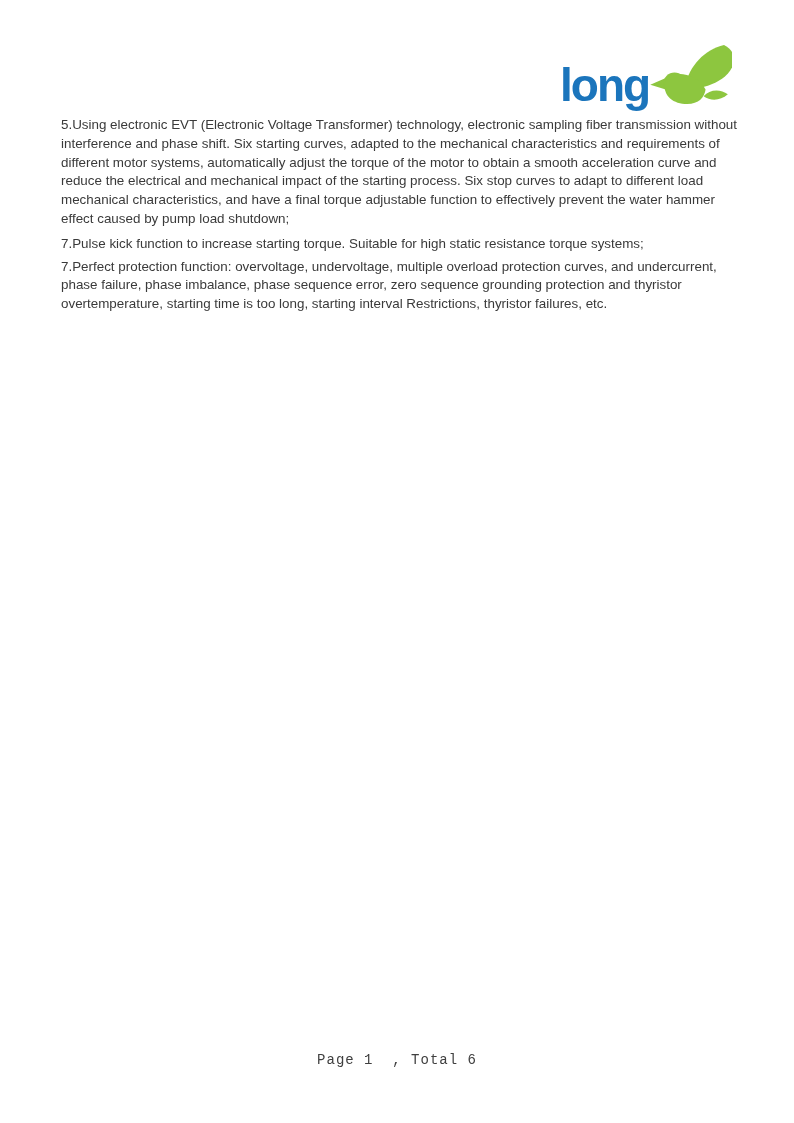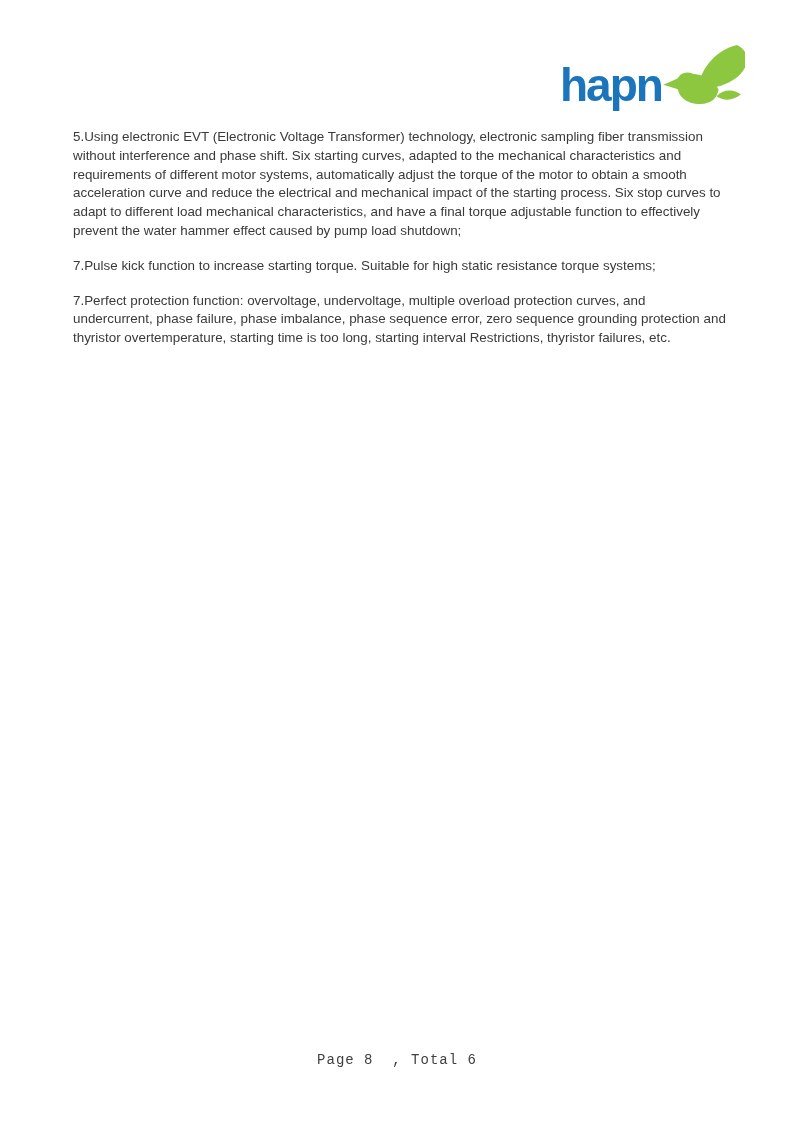--- a/index.html
+++ b/index.html
@@ -46,21 +46,21 @@
     position: absolute;
     left: 57px;
     top: 112px;
     width: 686px;
     color: var(--text-color, #3a3a3a);
     font-size: 13.4px;
     line-height: 18.8px;
     text-align: left;
   }
   .content p {
-    margin: 16px;
+    margin: 4px;
   }
   .content p.para-5 {
     margin-bottom: 6px;
   }
 
   
   .footer {
     position: absolute;
     top: 1052px;
     left: 0;
@@ -72,36 +72,36 @@
     color: var(--footer-color, #3f3f3f);
     white-space: pre;
   }
 </style>
 </head>
 <body>
 
 <div class="page">
 
   <div class="logo">
-    <span class="logo-text">hapn</span>
+    <span class="logo-text">long</span>
     <svg class="logo-bird" viewBox="0 0 84 66" xmlns="http://www.w3.org/2000/svg" aria-hidden="true">
 
       <path d="M36,46 C40,24 56,8 76,3 C92,11 88,28 74,38 C62,46 44,51 36,46 Z" style="fill:var(--brand-green,#8dc63f)"></path>
 
       <polygon points="0,44 16,37 16,49" style="fill:var(--brand-green,#8dc63f)"></polygon>
 
       <circle cx="25" cy="43" r="11.5" style="fill:var(--brand-green,#8dc63f)"></circle>
 
       <path d="M15,42 C13,56 24,64 38,64 C50,64 56,57 57,49 C52,39 40,33 30,33 C22,33 16,36 15,42 Z" style="fill:var(--brand-green,#8dc63f)"></path>
 
       <path d="M55,56 C62,61 72,61 80,54 C72,48 61,49 55,56 Z" style="fill:var(--brand-green,#8dc63f)"></path>
     </svg>
   </div>
 
   <div class="content">
     <p class="para-5">5.Using electronic EVT (Electronic Voltage Transformer) technology, electronic sampling fiber transmission without interference and phase shift. Six starting curves, adapted to the mechanical characteristics and requirements of different motor systems, automatically adjust the torque of the motor to obtain a smooth acceleration curve and reduce the electrical and mechanical impact of the starting process. Six stop curves to adapt to different load mechanical characteristics, and have a final torque adjustable function to effectively prevent the water hammer effect caused by pump load shutdown;</p>
     <p class="para-6">7.Pulse kick function to increase starting torque. Suitable for high static resistance torque systems;</p>
     <p class="para-7">7.Perfect protection function: overvoltage, undervoltage, multiple overload protection curves, and undercurrent, phase failure, phase imbalance, phase sequence error, zero sequence grounding protection and thyristor overtemperature, starting time is too long, starting interval Restrictions, thyristor failures, etc.</p>
   </div>
 
-  <div class="footer">Page 8  , Total 6</div>
+  <div class="footer">Page 1  , Total 6</div>
 
 </div>
 
 </body></html>

